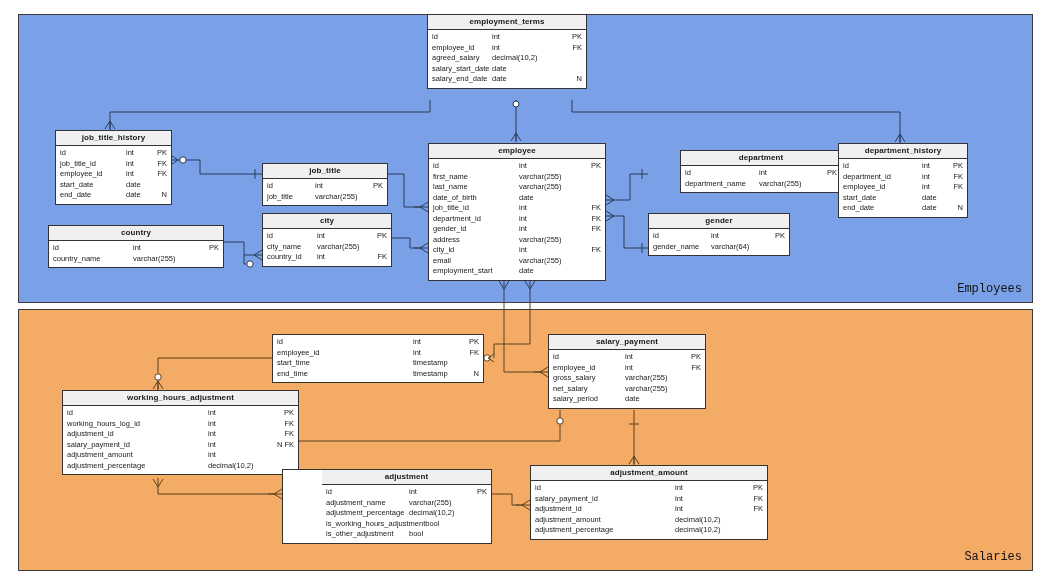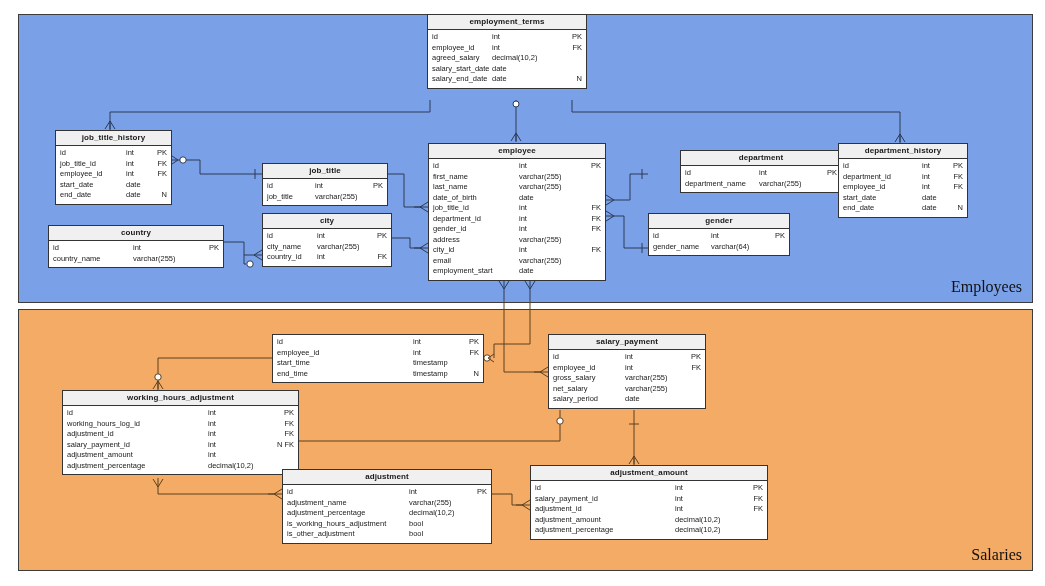--- a/index.html
+++ b/index.html
@@ -20,23 +20,23 @@
   }
   .zone {
     position: absolute;
     box-sizing: border-box;
     border: 1px solid #3c3c3c;
   }
   .zone-label {
     position: absolute;
     right: 10px;
     bottom: 6px;
-    font-size: 16px;
+    font-size: 12px;
     color: #111111;
-    font-family: Liberation Serif, serif;
+    font-family: Liberation Mono, monospace;
     padding-left: 24px;
   }
   #zone-employees {
     left: 18px;
     top: 14px;
     width: 1015px;
     height: 289px;
     background: #7aa1e8;
   }
   #zone-salaries {
@@ -570,21 +570,21 @@
       </div>
       <div class="row">
         <span class="c-name">adjustment_percentage</span>
         <span class="c-spacer"></span>
         <span class="c-type" style="width:62px">decimal(10,2)</span>
         <span class="c-key" style="width:24px"></span>
       </div>
     </div>
   </div>
 
-  <div class="table" style="left:282px; top:469px; width:210px;">
+  <div class="table" style="left:282px; top:469px; width:210px;padding-left:39px;">
     <div class="thead">adjustment</div>
     <div class="tbody">
       <div class="row">
         <span class="c-name">id</span>
         <span class="c-spacer"></span>
         <span class="c-type" style="width:62px">int</span>
         <span class="c-key" style="width:16px">PK</span>
       </div>
       <div class="row">
         <span class="c-name">adjustment_name</span>

